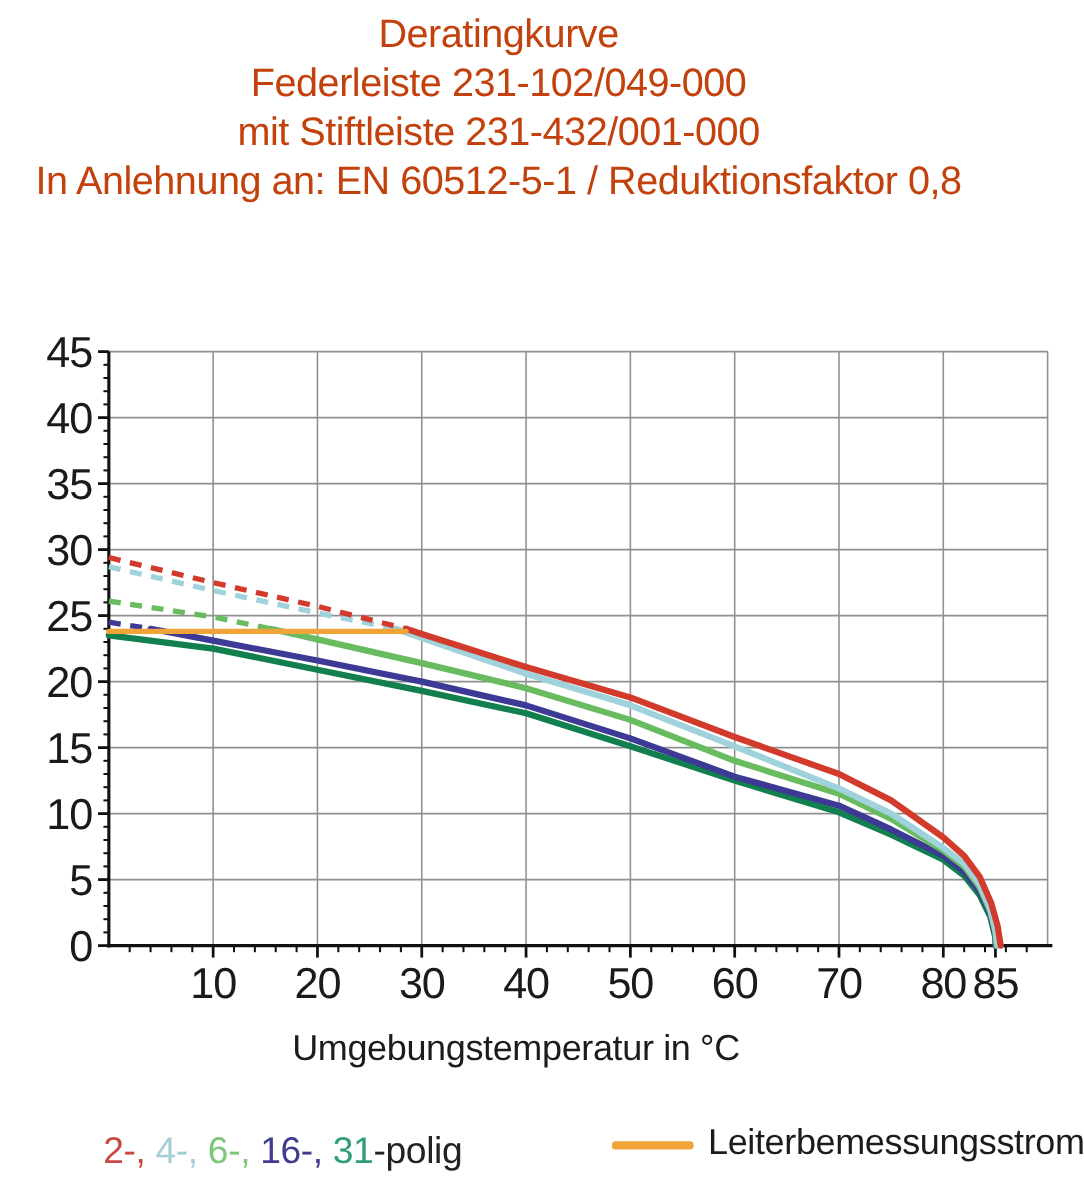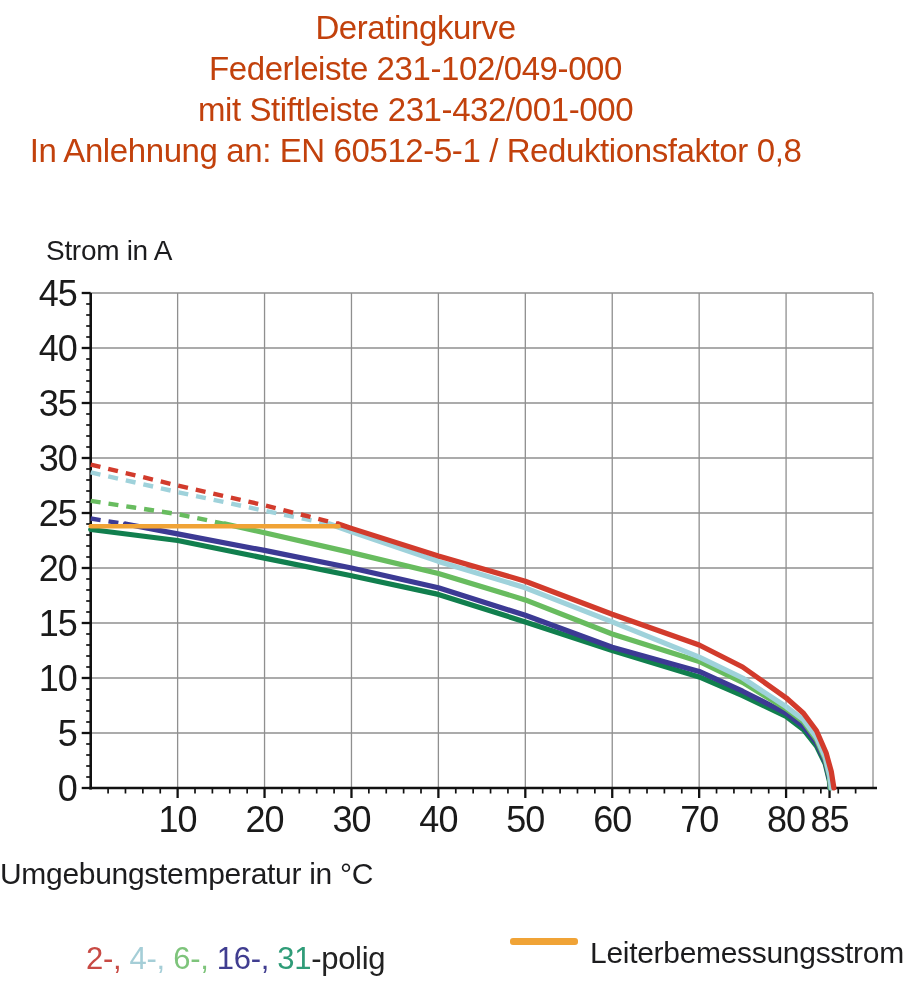--- a/index.html
+++ b/index.html
@@ -8,49 +8,48 @@
     font-family:"Liberation Sans",sans-serif;color:#1b1b1d;overflow:hidden;
   }
   .titles{
     position:absolute;top:7px;left:0;width:831px;text-align:center;
     font-size:33px;line-height:41px;letter-spacing:-0.4px;color:#c2410c;
   }
   .ylabel{
     position:absolute;left:46px;top:235px;font-size:28px;letter-spacing:-0.3px;color:#1c1c1e;
   }
   .xlabel{
-    position:absolute;left:0px;top:857px;width:860px;text-align:left;
+    position:absolute;left:0px;top:857px;width:860px;text-align:center;
     font-size:30px;letter-spacing:-0.3px;color:#1c1c1e;
   }
   #chart-svg{position:absolute;left:0;top:0;}
   .legend-left{
     position:absolute;left:86px;top:941px;font-size:31px;letter-spacing:-0.3px;color:#222;
     white-space:pre;
   }
   .legend-right{
-    position:absolute;left:510px;top:936px;display:flex;
+    position:absolute;left:510px;top:936px;display:flex;align-items:center;
   }
   .swatch{
     display:inline-block;width:68px;height:7px;border-radius:3px;margin-right:12px;margin-top:2px;
   }
   .legend-right .ref-label{font-size:30px;letter-spacing:-0.3px;color:#1c1c1e;}
 </style>
 </head>
 <body>
 
 <div class="page">
 
   <header class="titles">
     <div>Deratingkurve</div>
     <div>Federleiste 231-102/049-000</div>
     <div>mit Stiftleiste 231-432/001-000</div>
     <div>In Anlehnung an: EN 60512-5-1 / Reduktionsfaktor 0,8</div>
   </header>
 
-  <div class="ylabel">Strom in A</div>
 
   <svg id="chart-svg" width="903" height="860" font-family="&quot;Liberation Sans&quot;, sans-serif">
       <line x1="177.623" y1="293" x2="177.623" y2="788" stroke="#8f8f8f" stroke-width="1.3"></line>
       <line x1="264.546" y1="293" x2="264.546" y2="788" stroke="#8f8f8f" stroke-width="1.3"></line>
       <line x1="351.469" y1="293" x2="351.469" y2="788" stroke="#8f8f8f" stroke-width="1.3"></line>
       <line x1="438.392" y1="293" x2="438.392" y2="788" stroke="#8f8f8f" stroke-width="1.3"></line>
       <line x1="525.3149999999999" y1="293" x2="525.3149999999999" y2="788" stroke="#8f8f8f" stroke-width="1.3"></line>
       <line x1="612.238" y1="293" x2="612.238" y2="788" stroke="#8f8f8f" stroke-width="1.3"></line>
       <line x1="699.1610000000001" y1="293" x2="699.1610000000001" y2="788" stroke="#8f8f8f" stroke-width="1.3"></line>
       <line x1="786.0840000000001" y1="293" x2="786.0840000000001" y2="788" stroke="#8f8f8f" stroke-width="1.3"></line>

